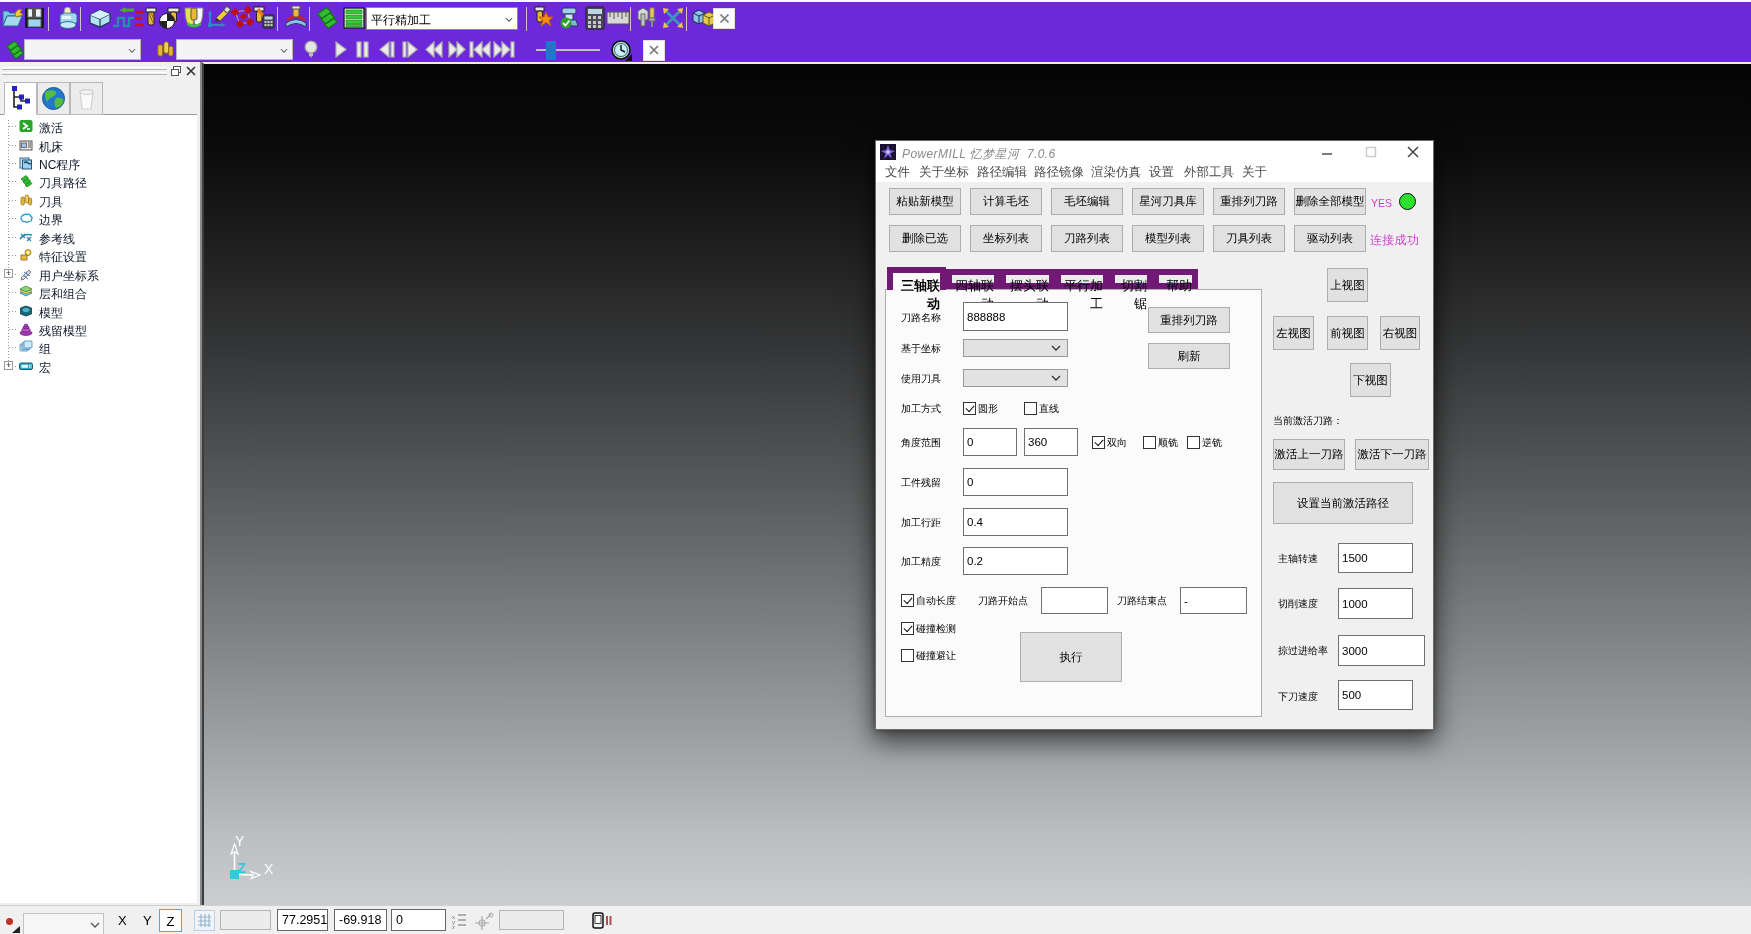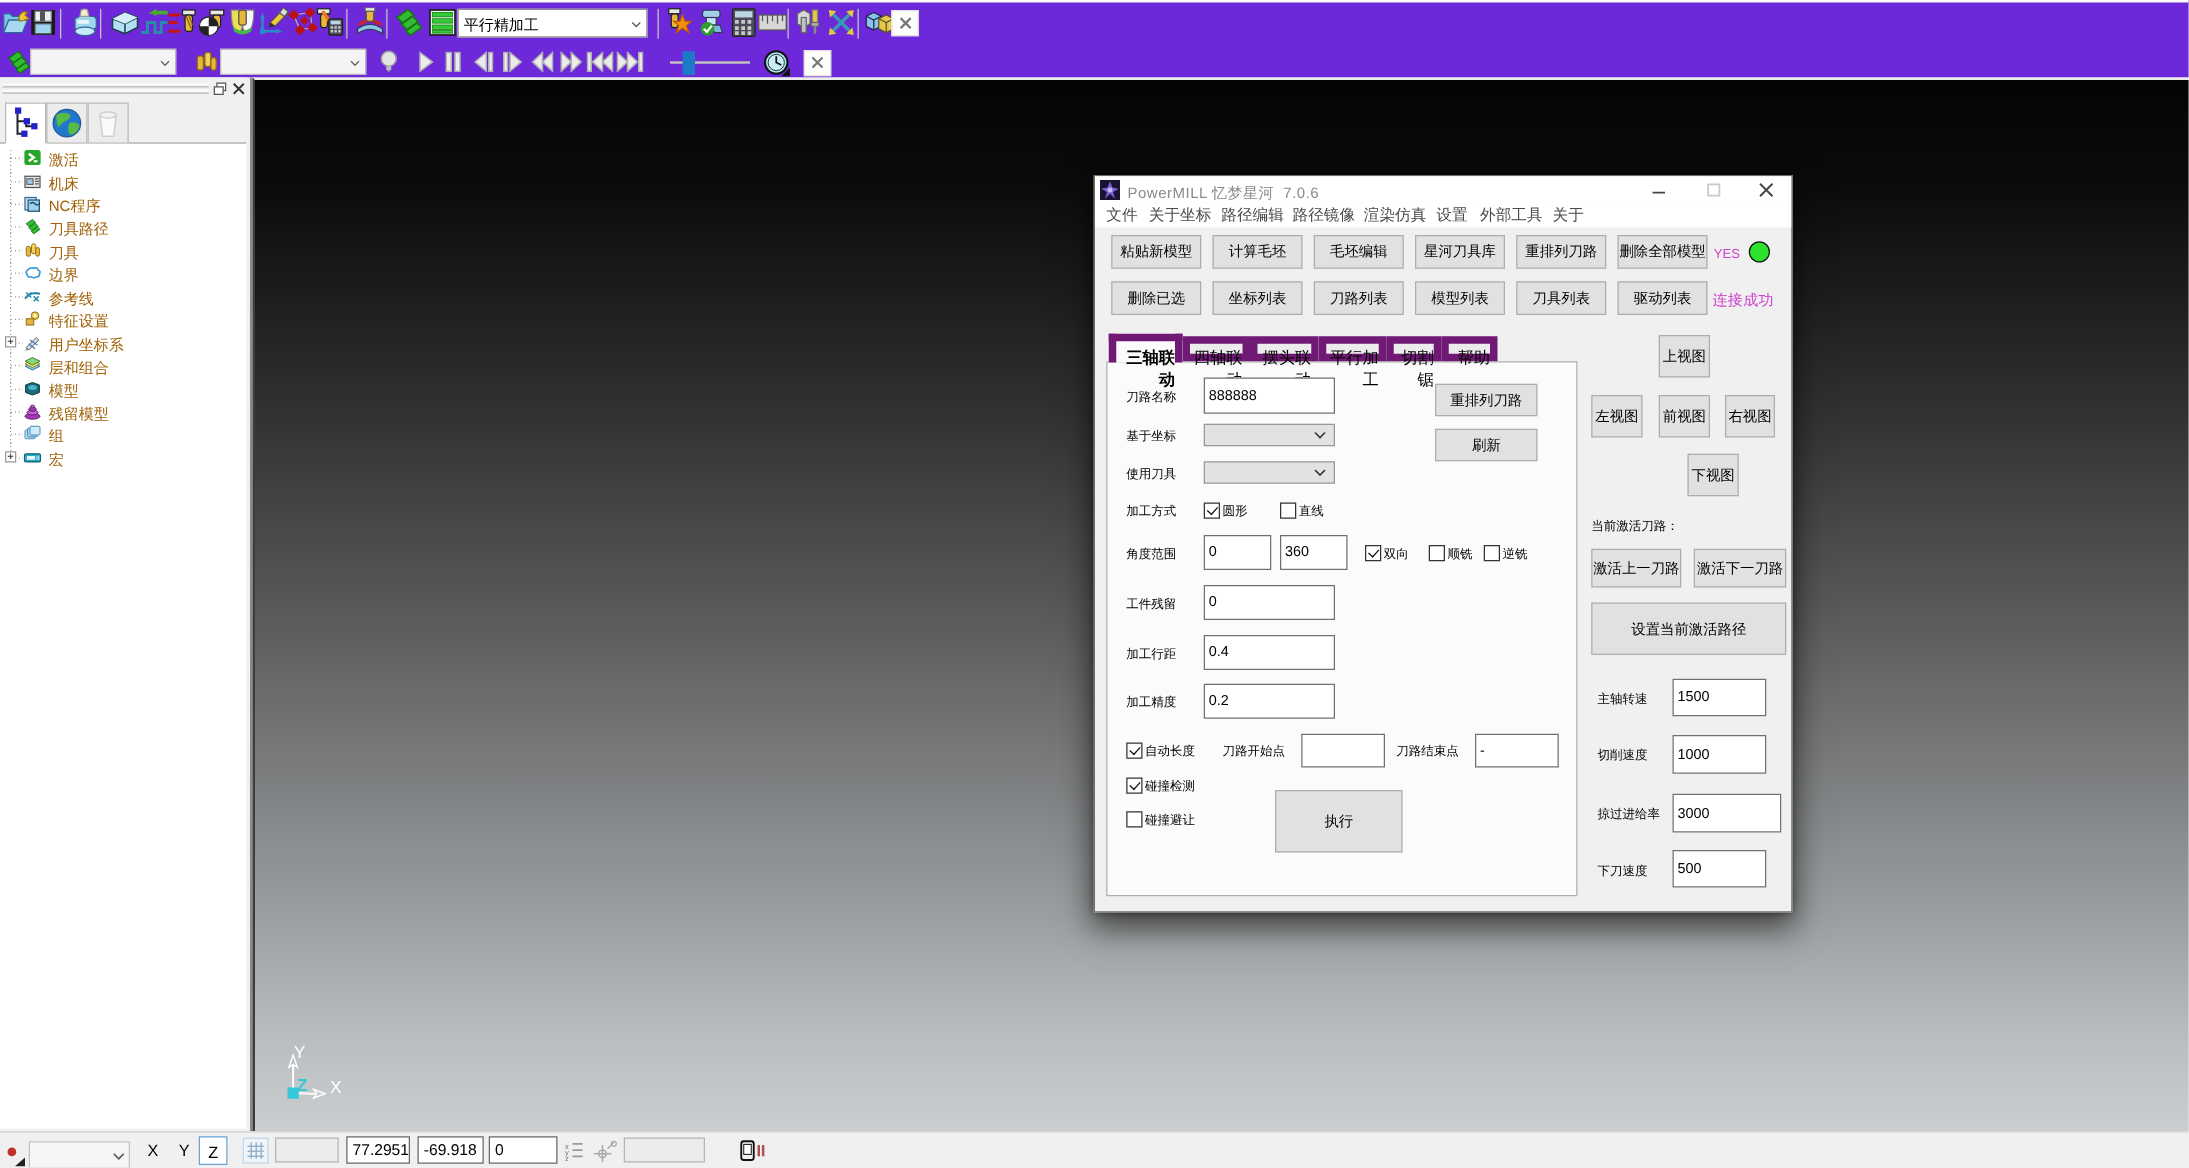--- a/index.html
+++ b/index.html
@@ -18,39 +18,39 @@
 
 
 #lp { position:absolute; left:0; top:62px; width:202px; height:843px; background:#f0f0f0; border-right:2px solid #8a8a8a; }
 #lp .hdr { position:absolute; left:0; top:0; width:197px; height:17px; background:#f0f0f0; }
 #lp .grip { position:absolute; left:2px; top:5px; width:165px; height:3px; border-top:1px solid #fff; border-bottom:1px solid #b5b5b5; }
 #lp .grip2 { position:absolute; left:2px; top:10px; width:165px; height:3px; border-top:1px solid #fff; border-bottom:1px solid #b5b5b5; }
 #lp .tabbar { position:absolute; left:0; top:17px; width:197px; height:36px; background:#f0f0f0; border-bottom:1px solid #9a9a9a; }
 #lp .tab { position:absolute; top:3px; width:33px; height:33px; border:1px solid #b9b9b9; background:#ececec; }
 #lp .tab.sel { background:#fff; border-bottom:1px solid #fff; }
 #lp .tree { position:absolute; left:0; top:53px; width:197px; height:788px; background:#fff; }
-.trow { position:absolute; left:0; height:18px; width:197px; font-size:12px; color:#a16207; }
+.trow { position:absolute; left:0; height:18px; width:197px; font-size:12px; color:#0f172a; }
 .trow .lbl { position:absolute; left:39px; top:2px; }
 .trow .tico { position:absolute; left:19px; top:1px; width:14px; height:14px; }
 .trow::before { content:""; position:absolute; left:9px; top:8px; width:9px; height:1px; background-image:repeating-linear-gradient(to right,#999 0 1px,transparent 1px 3px); }
 .texp { position:absolute; left:4px; width:9px; height:9px; border:1px solid #9a9a9a; background:#fff; font-size:9px; line-height:7px; text-align:center; color:#333; }
 
 
 #vp { position:absolute; left:202px; top:62px; width:1549px; height:843px; border-top:2px solid #ececec; border-left:2px solid #3c3c3c;
   background:linear-gradient(to bottom,#040404 0%,#0b0b0b 10%,#1c1c1c 20%,#333435 33%,#565859 50%,#7b7d7f 66%,#9da0a2 80%,#bcbfc1 92%,#cbced0 100%); }
 
 
 #sb { position:absolute; left:0; top:905px; width:1751px; height:29px; background:#f0f0f0; border-top:1px solid #d0d0d0; font-size:13px; }
 #sb .box { position:absolute; top:3px; height:22px; background:#fff; border:1px solid #666; font-size:12.5px; color:#000; padding:3px 0 0 4px; }
 #sb .gbox { position:absolute; top:4px; height:20px; background:#ececec; border:1px solid #b5b5b5; }
 
 
 #dlg { position:absolute; left:875px; top:140px; width:559px; height:590px; background:#f0f0f0;
   border:1px solid #6c6c6c; box-shadow:0 10px 24px 2px rgba(0,0,0,0.6), 0 0 6px rgba(0,0,0,0.4); }
-#dlg .title { position:absolute; left:0; top:0; width:100%; height:22px; background:#fff; }
+#dlg .title { position:absolute; left:0; top:0; width:100%; height:22px; background:#fff;font-style:italic; }
 #dlg .title .txt { position:absolute; left:26px; top:5px; font-size:12px; color:#8a8a8a; letter-spacing:0.4px; }
 #dlg .menu { position:absolute; left:0; top:22px; width:100%; height:19px; background:#fff; font-size:12.5px; color:#4a4a4a; }
 #dlg .menu span { position:absolute; top:1px; }
 .btn { position:absolute; background:#e1e1e1; border:1px solid #adadad; font-size:11.5px; color:#000;
   display:flex; align-items:center; justify-content:center; white-space:nowrap; overflow:hidden; }
 .tbx { position:absolute; background:#fff; border:1px solid #707070; font-size:11.5px; color:#000; padding:0 0 0 3px; display:flex; align-items:center; }
 .ddl { position:absolute; background:#e2e2e2; border:1px solid #999; }
 .lab { position:absolute; font-size:10px; color:#000; white-space:nowrap; }
 .cb { position:absolute; width:13px; height:13px; background:#fff; border:1px solid #333; }
 .cb.ck::after { content:""; position:absolute; left:1.5px; top:1.5px; width:7px; height:4px; border-left:1.6px solid #111; border-bottom:1.6px solid #111; transform:rotate(-48deg); }
@@ -561,21 +561,21 @@
     <div class="btn" style="left:272px;top:202px;width:82px;height:26px">刷新</div>
 
     <div class="btn" style="left:451px;top:127px;width:41px;height:34px">上视图</div>
     <div class="btn" style="left:397px;top:175px;width:41px;height:34px">左视图</div>
     <div class="btn" style="left:451px;top:175px;width:41px;height:34px">前视图</div>
     <div class="btn" style="left:504px;top:175px;width:40px;height:34px">右视图</div>
     <div class="btn" style="left:474px;top:222px;width:41px;height:34px">下视图</div>
     <div class="lab" style="left:397px;top:273px">当前激活刀路：</div>
     <div class="btn" style="left:397px;top:298px;width:72px;height:31px">激活上一刀路</div>
     <div class="btn" style="left:479px;top:298px;width:74px;height:31px">激活下一刀路</div>
-    <div class="btn" style="left:397px;top:341px;width:156px;height:42px">设置当前激活路径</div>
+    <div class="btn" style="left:397px;top:341px;width:140px;height:42px">设置当前激活路径</div>
     <div class="lab" style="left:402px;top:411px">主轴转速</div>
     <div class="tbx" style="left:462px;top:402px;width:75px;height:30px">1500</div>
     <div class="lab" style="left:402px;top:456px">切削速度</div>
     <div class="tbx" style="left:462px;top:447px;width:75px;height:31px">1000</div>
     <div class="lab" style="left:402px;top:503px">掠过进给率</div>
     <div class="tbx" style="left:462px;top:494px;width:87px;height:31px">3000</div>
     <div class="lab" style="left:402px;top:549px">下刀速度</div>
     <div class="tbx" style="left:462px;top:539px;width:75px;height:30px">500</div>
   </div>
   <div id="sb">

